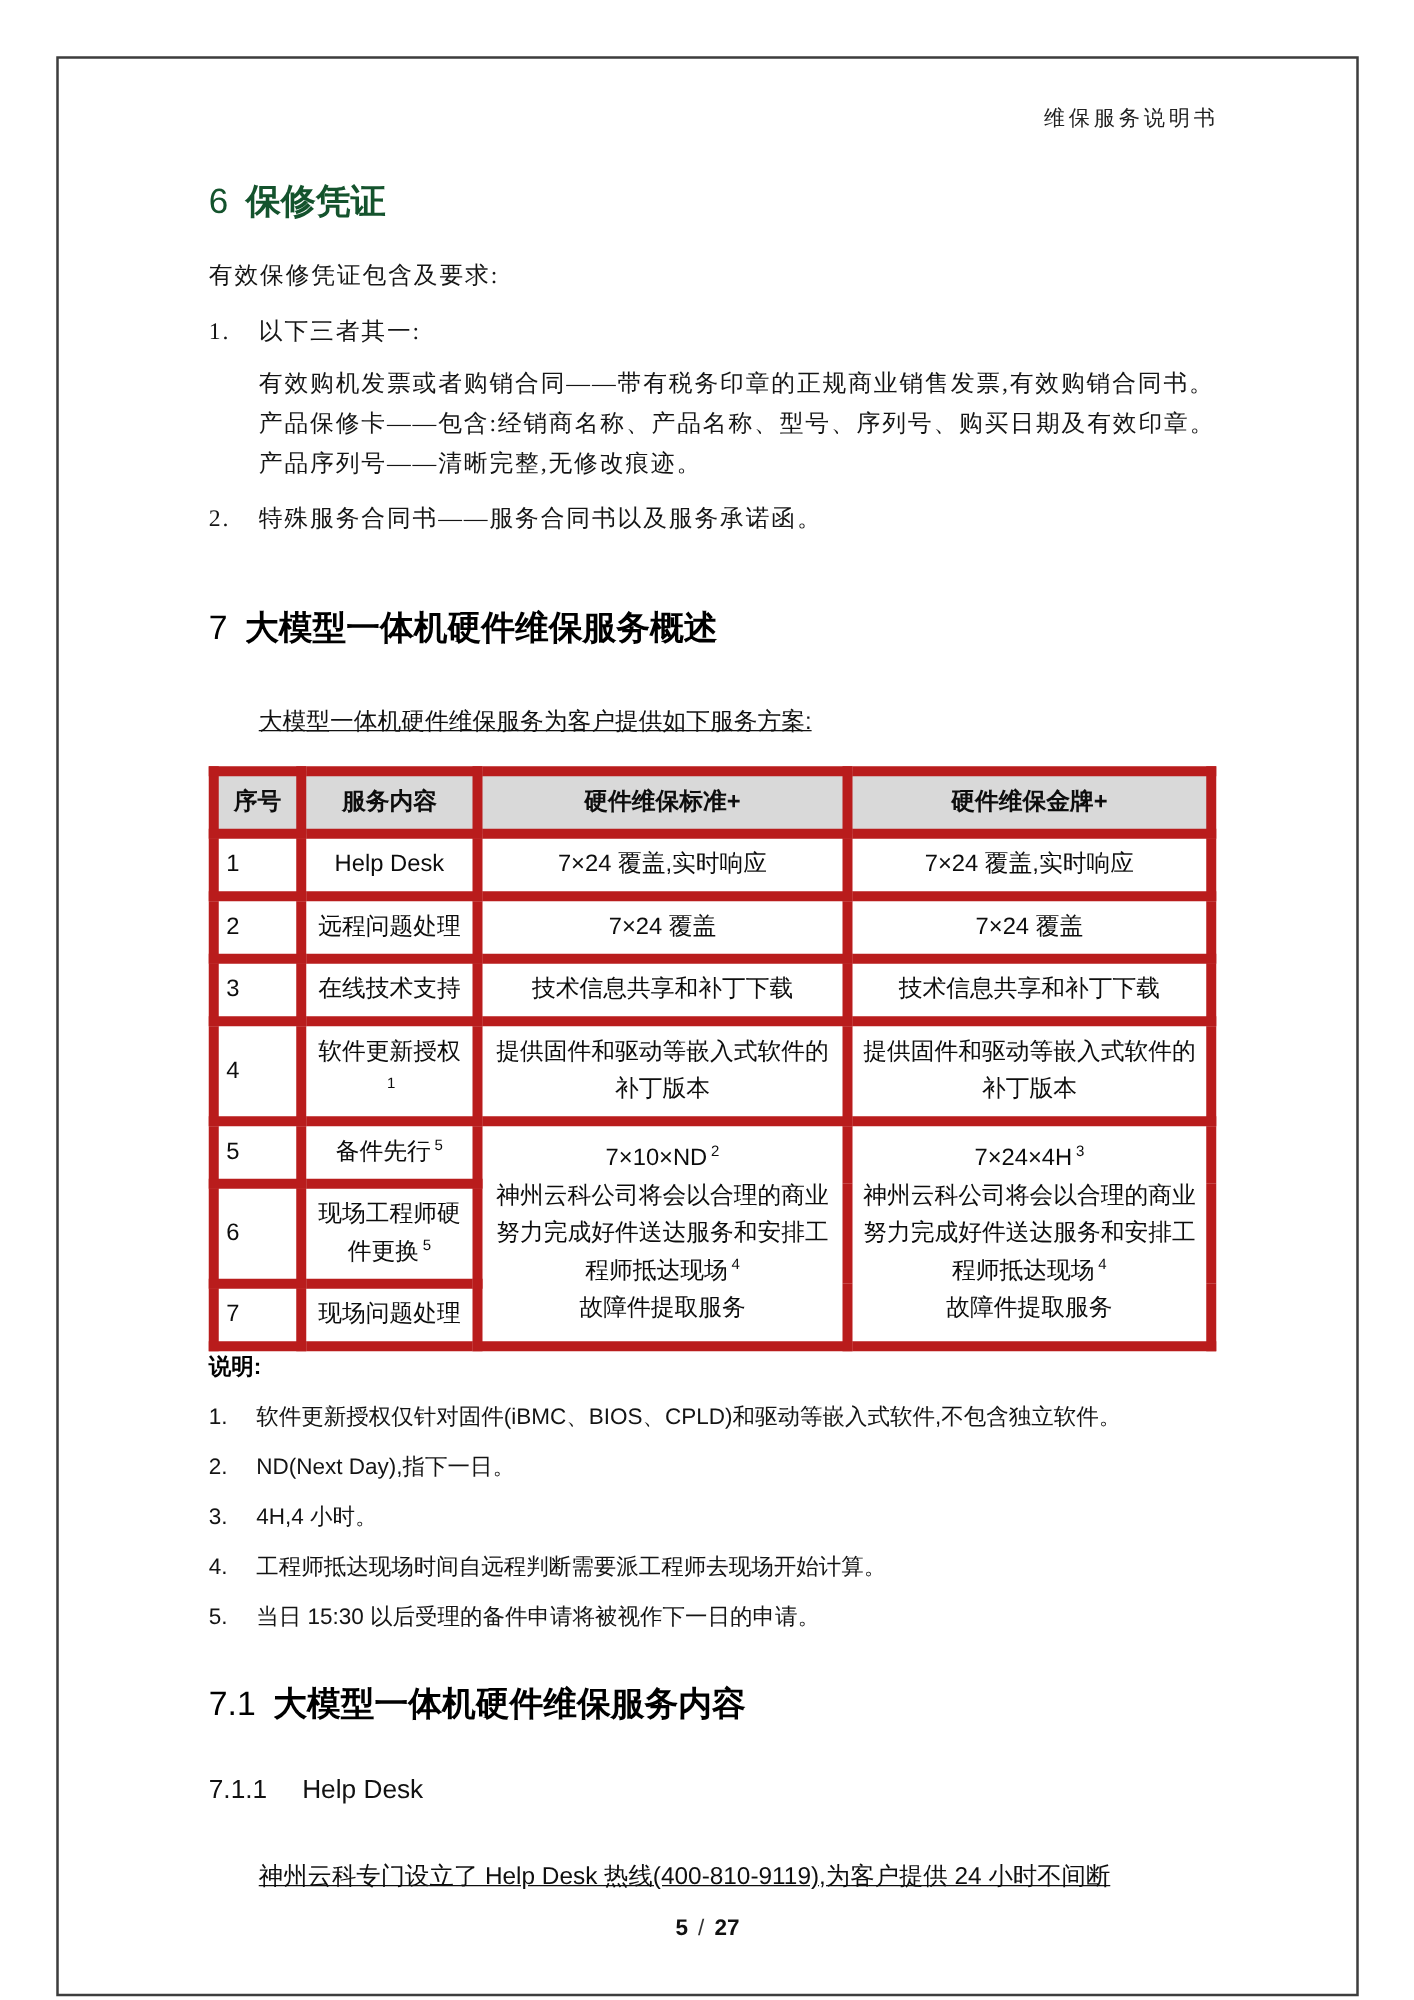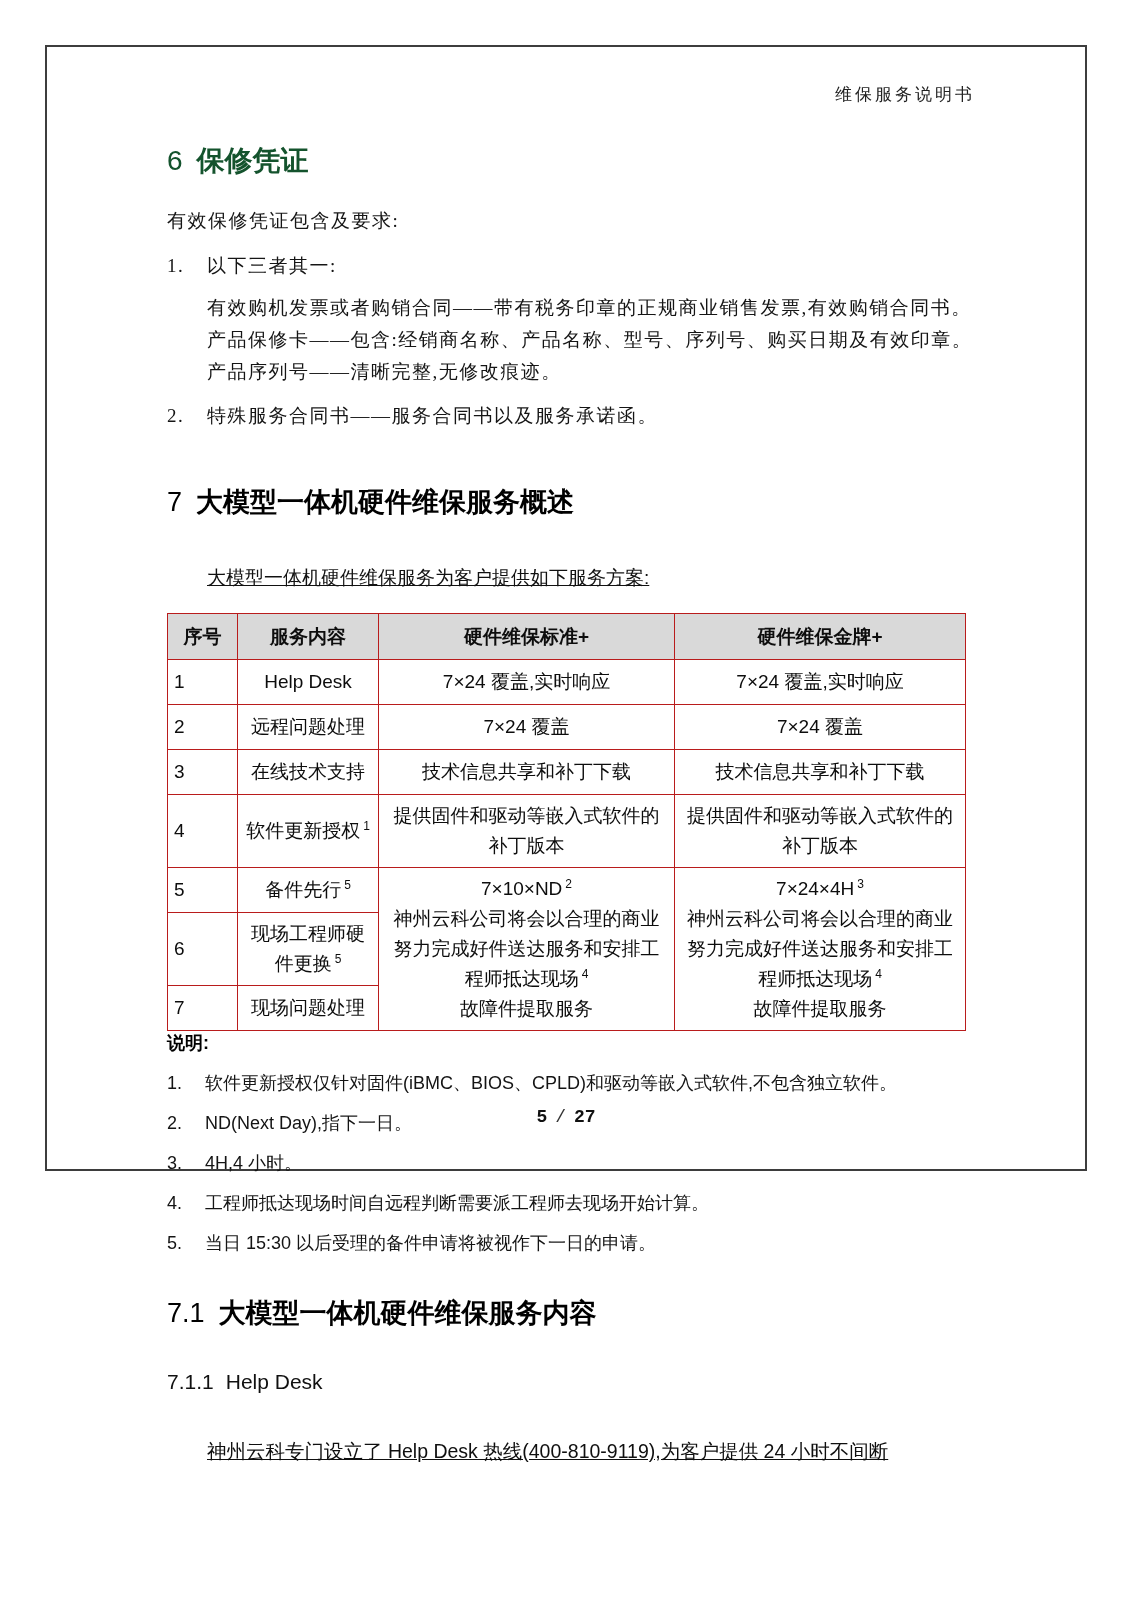--- a/index.html
+++ b/index.html
@@ -4,21 +4,21 @@
 <style>
   * { margin: 0; padding: 0; box-sizing: border-box; }
   html, body { background: #ffffff; }
   body {
     width: 1131px; height: 1600px; position: relative;
     font-family: "Liberation Sans", "DejaVu Sans", sans-serif;
     color: #161616;
   }
   .page-border {
     position: absolute; left: 45px; top: 45px;
-    width: 1042px; height: 1126px;
+    width: 1042px; height: 1552px;
     border: 2px solid #3d3d3d;
     background: #ffffff;
   }
   .content { padding: 0 110px 0 120px; }
 
   .doc-header {
     padding-top: 36px; text-align: right;
     font-family: "Liberation Serif", "DejaVu Serif", serif;
     font-size: 17px; letter-spacing: 3px; color: #222;
   }
@@ -29,21 +29,21 @@
   }
   h1.sec .num, h2.sec .num { font-weight: 400; margin-right: 14px; }
   h2.sec {
     font-size: 27px; line-height: 33px; font-weight: 700; color: #000;
   }
   .sec7 { margin-top: 56px; }
   .sec71 { margin-top: 42px; font-size: 25px; }
   h3.subsec {
     margin-top: 40px; font-size: 21px; font-weight: 400; color: #111;
   }
-  h3.subsec .num { margin-right: 12px; }
+  h3.subsec .num { margin-right: 28px; }
 
   .serif-block {
     font-family: "Liberation Serif", "DejaVu Serif", serif;
     font-size: 19px; letter-spacing: 1.5px; color: #151515;
   }
   .intro { margin-top: 30px; line-height: 26px; }
 
   .olist { margin-top: 18px; }
   .olist-item { display: flex; margin-top: 14px; line-height: 28px; }
   .olist-item .li-num { width: 40px; flex: 0 0 40px; }
@@ -54,42 +54,42 @@
 
   table.svc {
     margin-top: 22px; border-collapse: collapse; table-layout: fixed;
     width: 798px; font-size: 19px; color: #0d0d0d;
   }
   table.svc col.c1 { width: 70px; }
   table.svc col.c2 { width: 141px; }
   table.svc col.c3 { width: 296px; }
   table.svc col.c4 { width: 291px; }
   table.svc th, table.svc td {
-    border: 1px solid #b91c1c; padding: 6px 6px; line-height: 30px;
+    border: 8px solid #b91c1c; padding: 6px 6px; line-height: 30px;
     vertical-align: middle;
   }
   table.svc th {
     background: #d9d9d9; font-weight: 700; text-align: center; height: 46px;
   }
   td.no-cell { text-align: left; padding-left: 12px; height: 45px; }
   td.svc-cell, td.plan-cell { text-align: center; }
   td.merged-cell { text-align: center; vertical-align: middle; }
   sup { font-size: 12px; vertical-align: super; line-height: 0; margin-left: 3px; }
   sup:empty { display: none; }
 
   .notes-label { margin-top: 0; font-size: 18px; font-weight: 700; color: #000; }
   .note-item { display: flex; margin-top: 17px; font-size: 18px; line-height: 23px; color: #141414; }
   .note-item .li-num { width: 38px; flex: 0 0 38px; }
 
   .final-para { margin-top: 44px; font-size: 19.5px; line-height: 27px; color: #0f0f0f; }
 
   .footer {
     position: absolute; left: 0; right: 0; bottom: 42px;
     text-align: center;
-    font-family: Liberation Mono, monospace;
+    font-family: Liberation Sans, sans-serif;
     font-size: 18px; color: #111;
   }
   .footer .pg { font-weight: 700; }
   .footer .sep { font-weight: 400; margin: 0 8px; color: #333; }
 </style>
 </head>
 <body>
 
 <div class="page-border">
   <div class="content">

